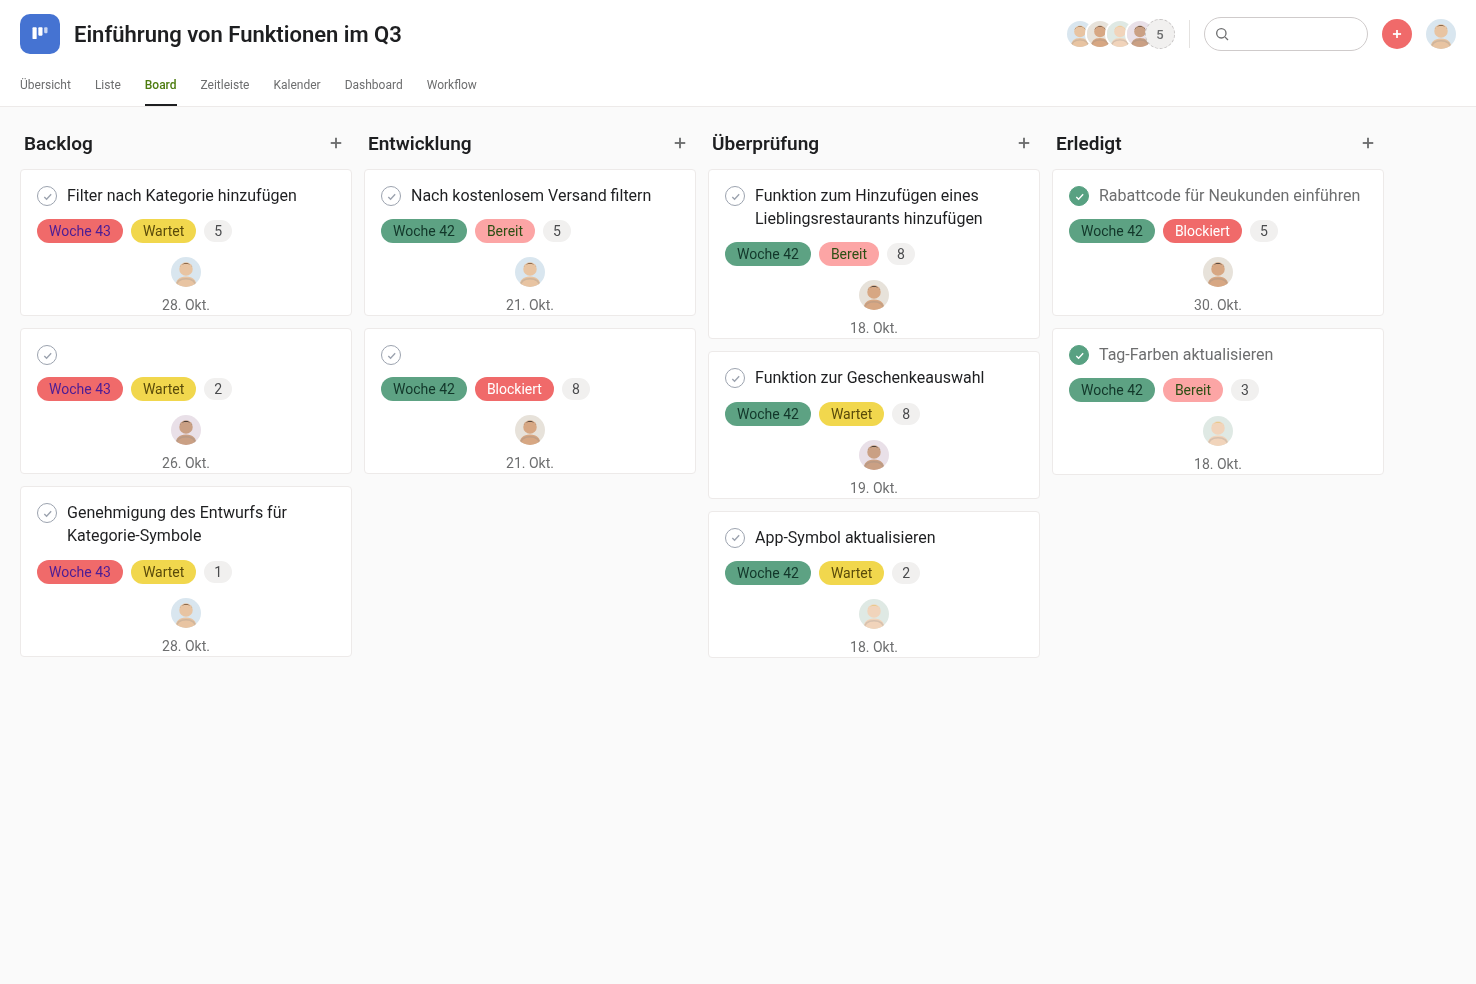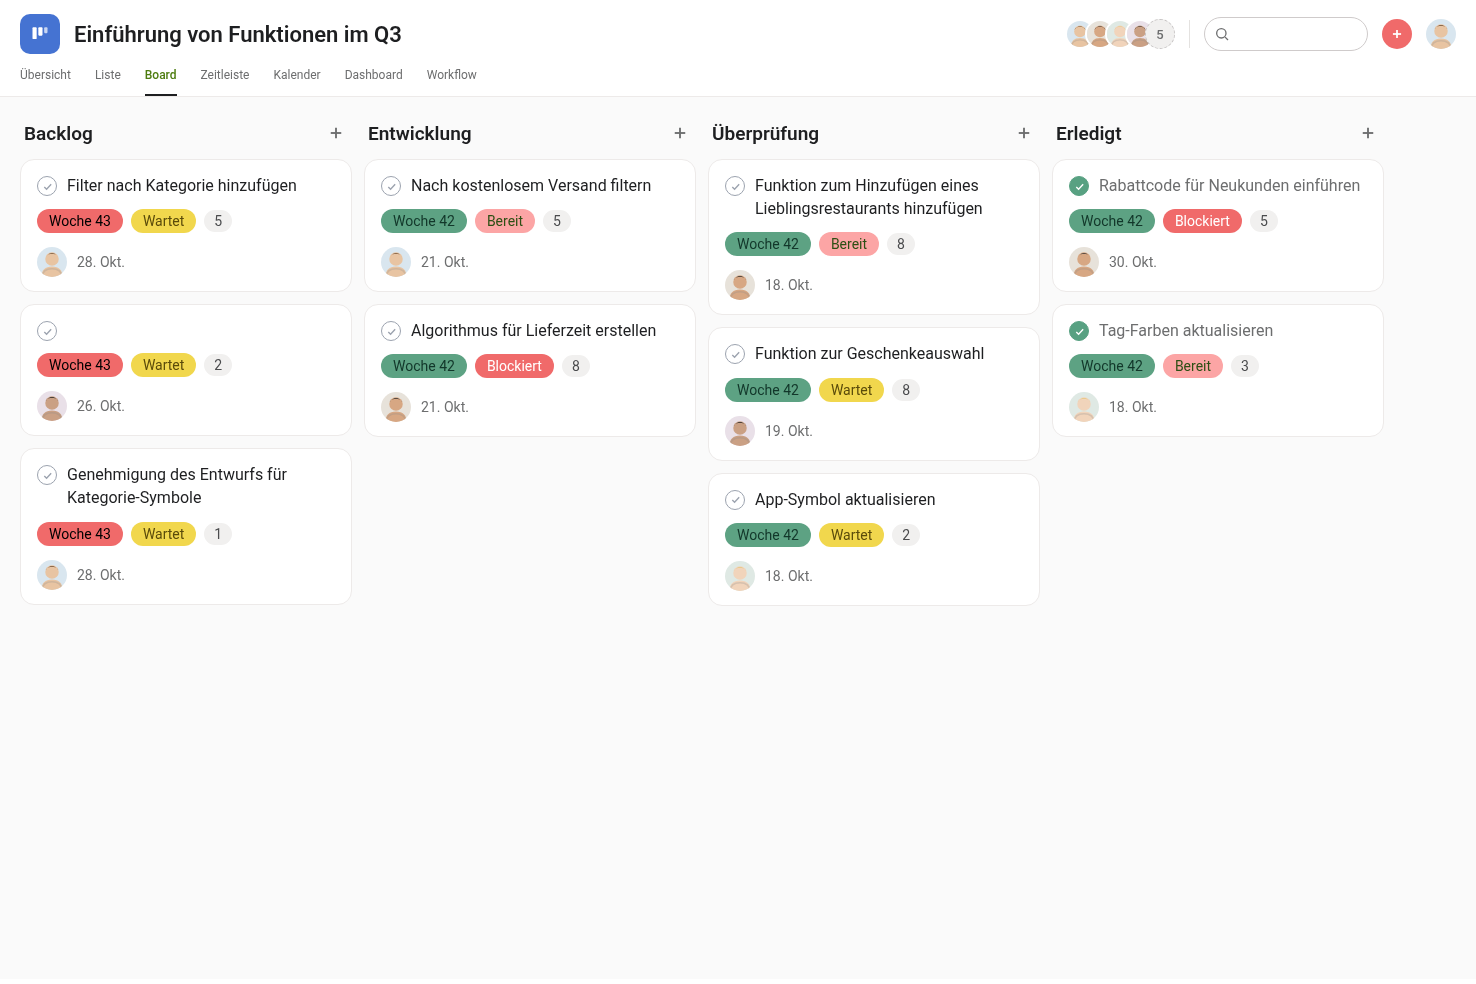--- a/index.html
+++ b/index.html
@@ -13,21 +13,21 @@
   }
   .header {
     padding: 14px 20px 0 20px;
     border-bottom: 1px solid #edeae9;
     background: #fff;
   }
   .header-top {
     display: flex;
     align-items: center;
     gap: 14px;
-    margin-bottom: 14px;
+    margin-bottom: 24px;
   }
   .project-icon {
     width: 40px; height: 40px;
     background: #4573d2;
     border-radius: 10px;
     display: flex; align-items: center; justify-content: center;
     flex-shrink: 0;
   }
   .project-icon svg { width: 20px; height: 20px; }
   .project-title {
@@ -142,22 +142,22 @@
   }
   .column-add svg { width: 18px; height: 18px; }
   .cards {
     display: flex;
     flex-direction: column;
     gap: 12px;
   }
   .card {
     background: #fff;
     border: 1px solid #edeae9;
-    border-radius: 14px;
-    padding: 14px 16px 14px 16px;
+    border-radius: 4px;
+    padding: 14px 16px 2px 16px;
     cursor: pointer;
   }
   .card-title-row {
     display: flex;
     align-items: flex-start;
     gap: 10px;
     margin-bottom: 12px;
   }
   .check {
     width: 20px; height: 20px;
@@ -192,36 +192,37 @@
     flex-wrap: wrap;
     margin-bottom: 14px;
   }
   .tag {
     padding: 4px 12px;
     border-radius: 12px;
     font-size: 14px;
     font-weight: 400;
     white-space: nowrap;
   }
-  .tag.red    { background: #f06a6a; color: #000000; }
+  .tag.red    { background: #f06a6a; color: #4c1d95; }
   .tag.yellow { background: #f1d74d; color: #5a4b0a; text-align: right; }
   .tag.teal   { background: #5da283; color: #12372a; }
   .tag.green  { background: #fca5a5; color: #2d4f14; }
   .tag.redbg  { background: #f06a6a; color: #fff; }
   .count-pill {
     background: #f1f0ef;
     color: #4a4b4d;
     border-radius: 12px;
     padding: 3px 10px;
     font-size: 14px;
   }
   .card-footer {
     display: flex;
     align-items: center;
     gap: 10px;
+    flex-direction: column;
   }
   .small-avatar {
     width: 30px; height: 30px;
     border-radius: 50%;
     overflow: hidden;
     flex-shrink: 0;
   }
   .date {
     font-size: 14px;
     color: #6d6e6f;
@@ -453,21 +454,20 @@
         <div class="date">21. Okt.</div>
       </div>
         </div>
         <div class="card">
       <div class="card-title-row">
         <div class="check ">
           <svg viewBox="0 0 24 24" fill="none" stroke="currentColor" stroke-width="3">
             <polyline points="5 13 10 18 20 7"></polyline>
           </svg>
         </div>
-        <div class="card-title">Algorithmus für Lieferzeit erstellen</div>
       </div>
       <div class="tags">
         <span class="tag teal">Woche 42</span>
             <span class="tag redbg">Blockiert</span>
         <span class="count-pill">8</span>
       </div>
       <div class="card-footer">
         <div class="small-avatar">
               <svg class="face" viewBox="0 0 40 40">
     <rect width="40" height="40" fill="#e7e2da"></rect>

